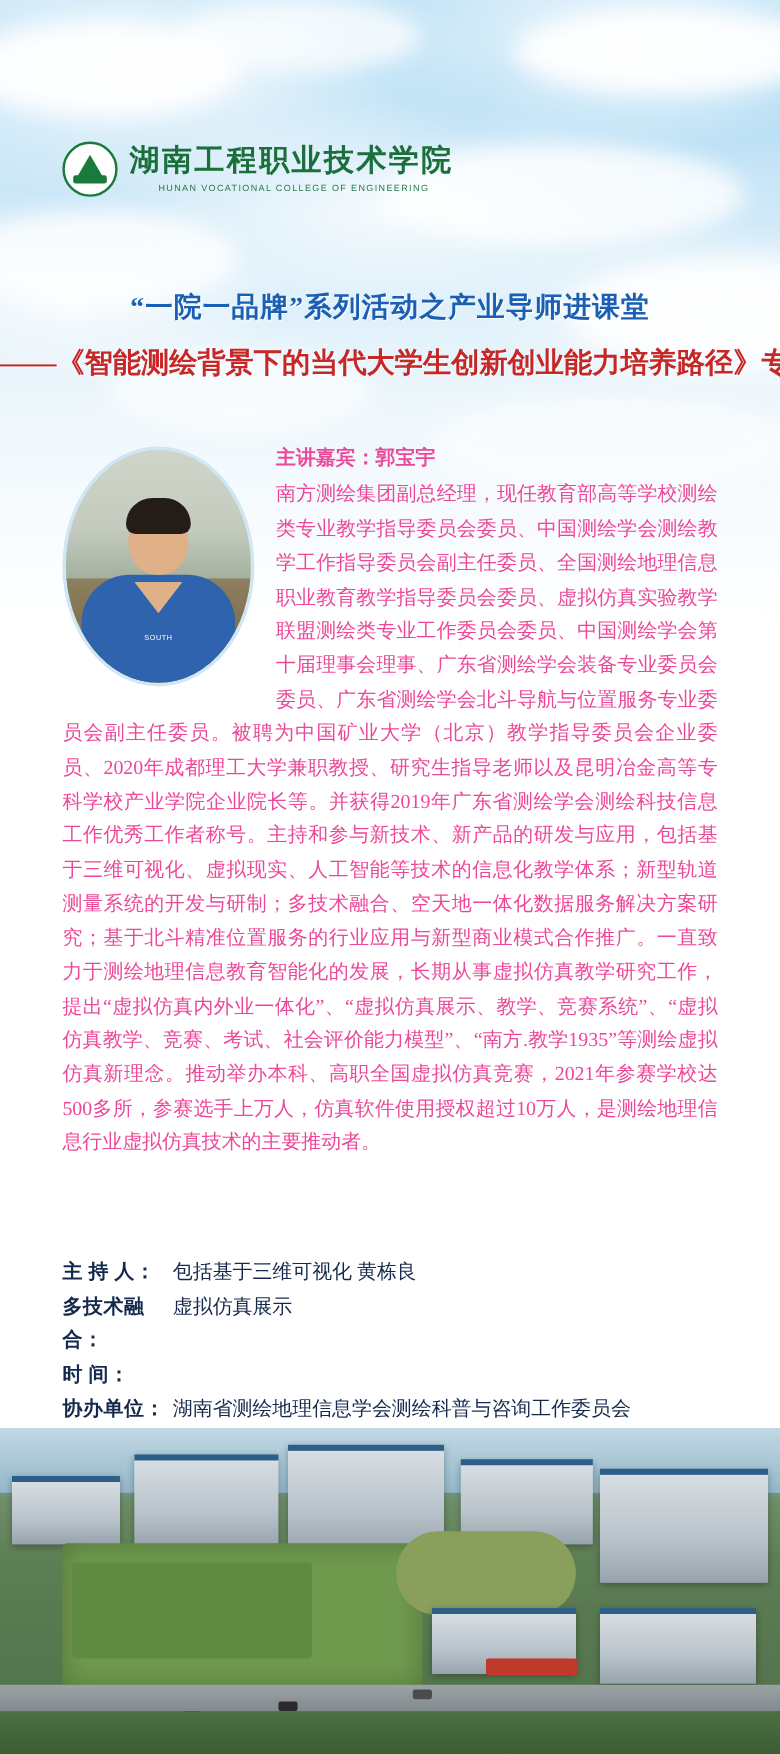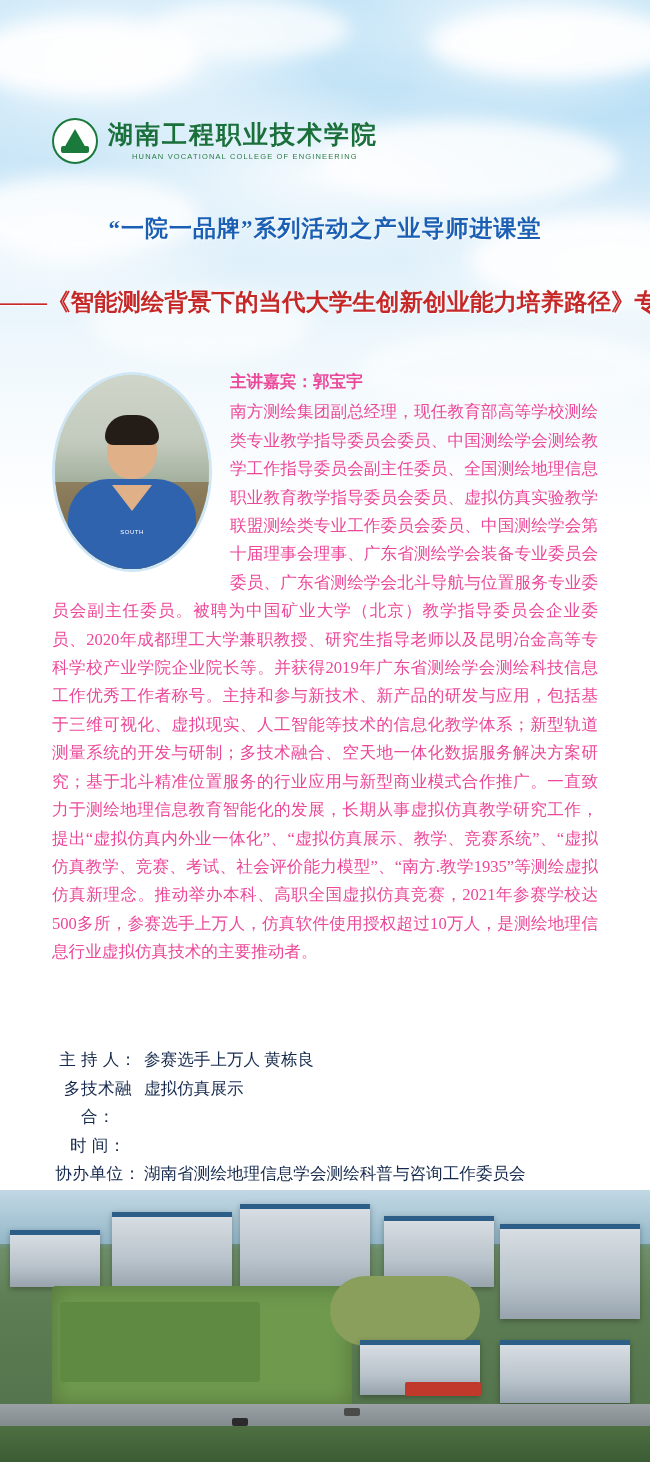--- a/index.html
+++ b/index.html
@@ -113,21 +113,21 @@
     color: #2a7a45;
     letter-spacing: 1.15px;
     margin-top: 3px;
     font-family: "Liberation Sans", sans-serif;
     margin-left: 24px;
   }
 
   
   .title-main {
     position: absolute;
-    left: 0; top: 213px;
+    left: 0; top: 240px;
     width: 650px;
     text-align: center;
     font-family: "Liberation Serif", serif;
     font-weight: bold;
     font-size: 23px;
     letter-spacing: 1px;
     color: #1a5fb4;
     text-shadow: 1px 1px 0 rgba(255,255,255,0.9);
   }
   .title-sub {
@@ -246,25 +246,24 @@
     left: 52px;
     top: 1046px;
     width: 560px;
     font-family: "Liberation Serif", serif;
     font-size: 16.6px;
     line-height: 28.6px;
     color: #15294d;
   }
   .d-row { display: flex; align-items: baseline; }
   .d-label {
-    font-weight: normal;
+    font-weight: bold;
     width: 92px;
     flex: none;
     letter-spacing: 0.5px;
-    text-align: center;
   }
   .d-value { flex: 1; }
 
   
   .campus {
     position: absolute;
     left: 0;
     bottom: 0;
     width: 650px;
     height: 272px;
@@ -363,21 +362,21 @@
     <div class="float-box"></div>
     <div class="guest-line">
       <span>主讲嘉宾：</span><span>郭宝宇</span>
     </div>
     <p class="bio-p">南方测绘集团副总经理，现任教育部高等学校测绘类专业教学指导委员会委员、中国测绘学会测绘教学工作指导委员会副主任委员、全国测绘地理信息职业教育教学指导委员会委员、虚拟仿真实验教学联盟测绘类专业工作委员会委员、中国测绘学会第十届理事会理事、广东省测绘学会装备专业委员会委员、广东省测绘学会北斗导航与位置服务专业委员会副主任委员。被聘为中国矿业大学（北京）教学指导委员会企业委员、2020年成都理工大学兼职教授、研究生指导老师以及昆明冶金高等专科学校产业学院企业院长等。并获得2019年广东省测绘学会测绘科技信息工作优秀工作者称号。主持和参与新技术、新产品的研发与应用，包括基于三维可视化、虚拟现实、人工智能等技术的信息化教学体系；新型轨道测量系统的开发与研制；多技术融合、空天地一体化数据服务解决方案研究；基于北斗精准位置服务的行业应用与新型商业模式合作推广。一直致力于测绘地理信息教育智能化的发展，长期从事虚拟仿真教学研究工作，提出“虚拟仿真内外业一体化”、“虚拟仿真展示、教学、竞赛系统”、“虚拟仿真教学、竞赛、考试、社会评价能力模型”、“南方.教学1935”等测绘虚拟仿真新理念。推动举办本科、高职全国虚拟仿真竞赛，2021年参赛学校达500多所，参赛选手上万人，仿真软件使用授权超过10万人，是测绘地理信息行业虚拟仿真技术的主要推动者。</p>
   </div>
 
   <div class="details">
     <div class="d-row">
       <span class="d-label">主 持 人：</span>
-      <span class="d-value">参赛选手上万人 黄栋良</span>
+      <span class="d-value">包括基于三维可视化 黄栋良</span>
     </div>
     <div class="d-row">
       <span class="d-label">多技术融合：</span>
       <span class="d-value">虚拟仿真展示</span>
     </div>
     <div class="d-row">
       <span class="d-label">时    间：</span>
     </div>
     <div class="d-row">
       <span class="d-label">协办单位：</span>

